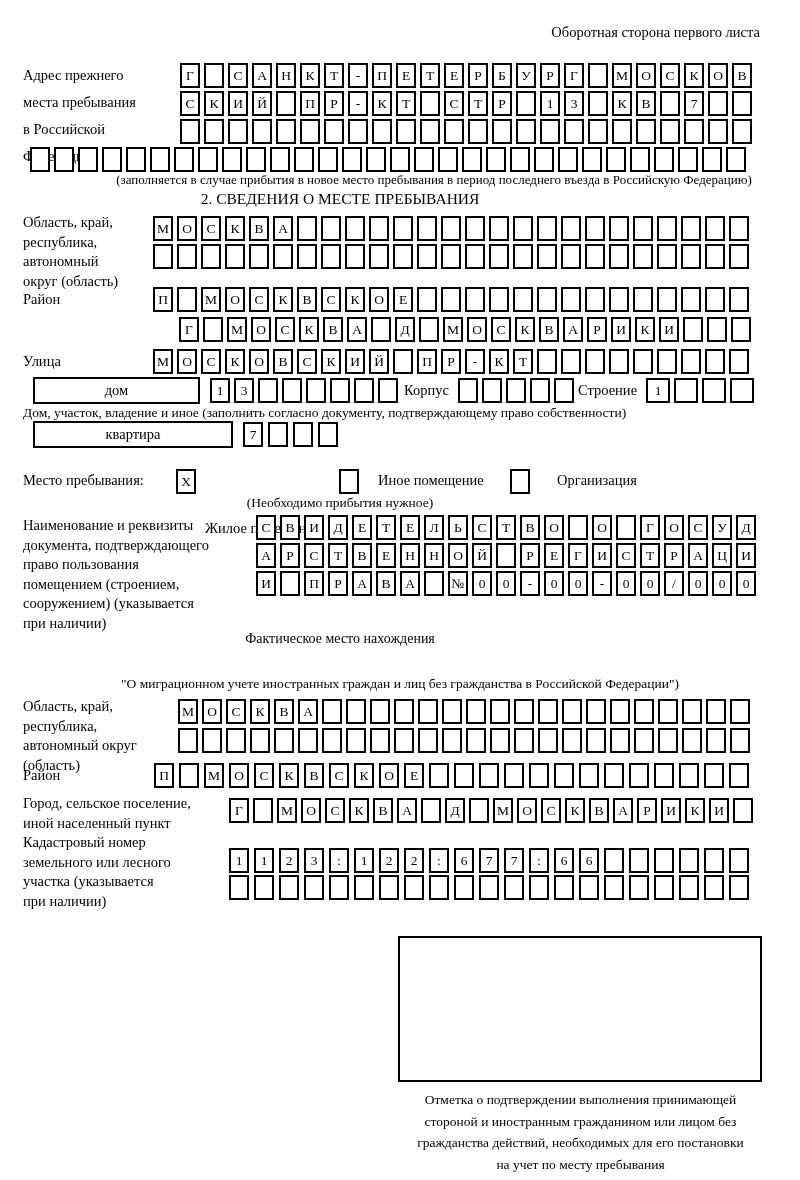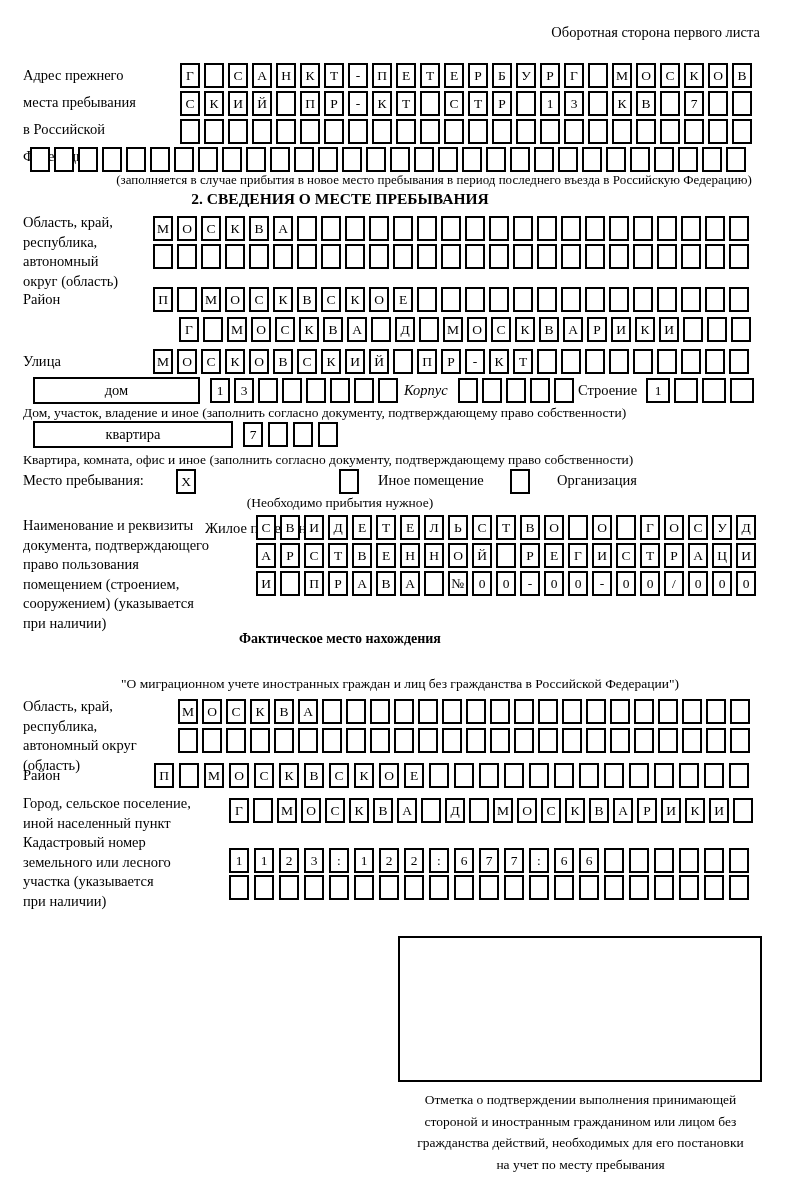--- a/index.html
+++ b/index.html
@@ -5,21 +5,21 @@
   html,body { margin:0; padding:0; background:#fff; }
   .page {
     position:relative; width:800px; height:1180px; background:#ffffff;
     font-family:"Liberation Serif", serif; color:#000;
     overflow:hidden;
   }
   .abs { position:absolute; }
   .label { font-size:14.5px; line-height:19.5px; white-space:pre-line; }
   .label-wide { font-size:14.5px; line-height:27px; white-space:pre-line; }
   .note { font-size:13px; text-align:center; width:800px; left:0; }
-  .title { font-size:15.5px; font-weight:bold; text-align:center; width:680px; left:0; }
+  .title { font-size:15.5px; font-weight:normal; text-align:center; width:680px; left:0; }
   .cells { position:absolute; display:flex; gap:4px; }
   .cells.g5 { gap:5px; }
   .cell {
     width:20px; height:25px; box-sizing:border-box; border:2px solid #000;
     display:flex; align-items:center; justify-content:center;
     font-size:13.5px; flex:0 0 auto; background:#fff;
   }
   .cells.p28 .cell { width:24px; }
   .wbox {
     position:absolute; box-sizing:border-box; border:2px solid #000;
@@ -306,21 +306,21 @@
   <div class="cells" style="left:210px; top:378px;">
       <span class="cell">1</span>
       <span class="cell">3</span>
       <span class="cell"></span>
       <span class="cell"></span>
       <span class="cell"></span>
       <span class="cell"></span>
       <span class="cell"></span>
       <span class="cell"></span>
     </div>
-  <div class="inline-lbl" style="left:404px; top:382px;font-style:italic;">Корпус</div>
+  <div class="inline-lbl" style="left:404px; top:382px;">Корпус</div>
   <div class="cells" style="left:458px; top:378px;">
       <span class="cell"></span>
       <span class="cell"></span>
       <span class="cell"></span>
       <span class="cell"></span>
       <span class="cell"></span>
     </div>
   <div class="inline-lbl" style="left:578px; top:382px;">Строение</div>
   <div class="cells p28" style="left:646px; top:378px;">
       <span class="cell">1</span>
@@ -330,21 +330,20 @@
     </div>
   <div class="abs" style="left:23px; top:405px; font-size:13.5px; width:760px;">Дом, участок, владение и иное (заполнить согласно документу, подтверждающему право собственности)</div>
 
   <div class="wbox" style="left:33px; top:421px; width:200px; height:27px;">квартира</div>
   <div class="cells g5" style="left:243px; top:422px;">
       <span class="cell">7</span>
       <span class="cell"></span>
       <span class="cell"></span>
       <span class="cell"></span>
     </div>
-  <div class="abs" style="left:23px; top:452px; font-size:13.5px; width:760px;">Квартира, комната, офис и иное (заполнить согласно документу, подтверждающему право собственности)</div>
 
   <div class="inline-lbl" style="left:23px; top:472px;">Место пребывания:</div>
   <div class="cb" style="left:176px; top:469px;">X</div>
   <div class="inline-lbl" style="left:205px; top:472px;margin-top:48px;">Жилое помещение</div>
   <div class="cb" style="left:339px; top:469px;"></div>
   <div class="inline-lbl" style="left:378px; top:472px;">Иное помещение</div>
   <div class="cb" style="left:510px; top:469px;"></div>
   <div class="inline-lbl" style="left:557px; top:472px;">Организация</div>
   <div class="abs" style="left:0px; top:495px; width:680px; text-align:center; font-size:13.5px;">(Необходимо прибытия нужное)</div>
 

